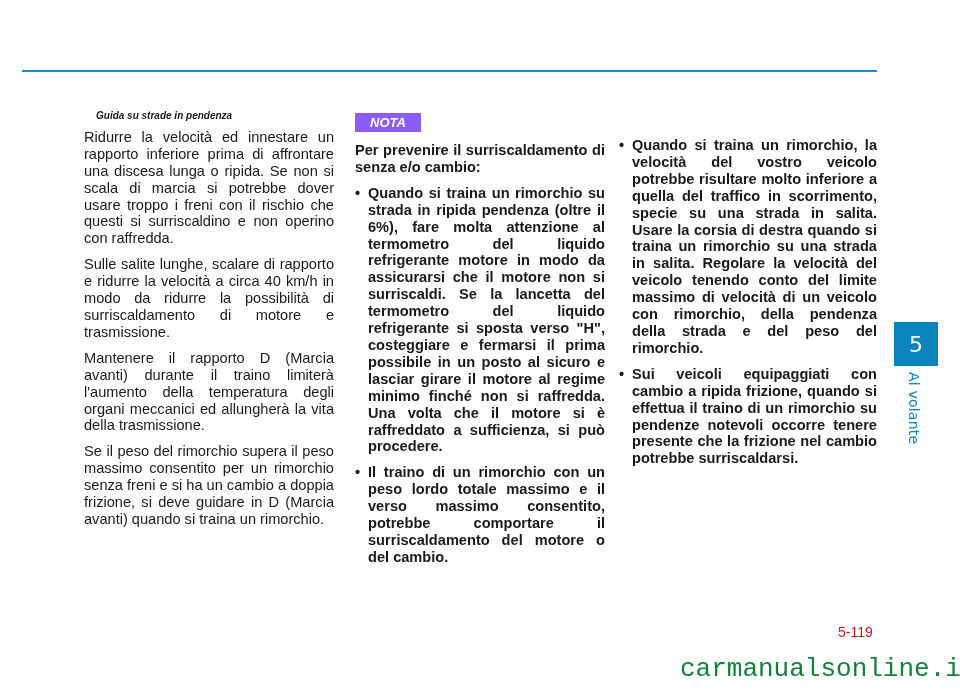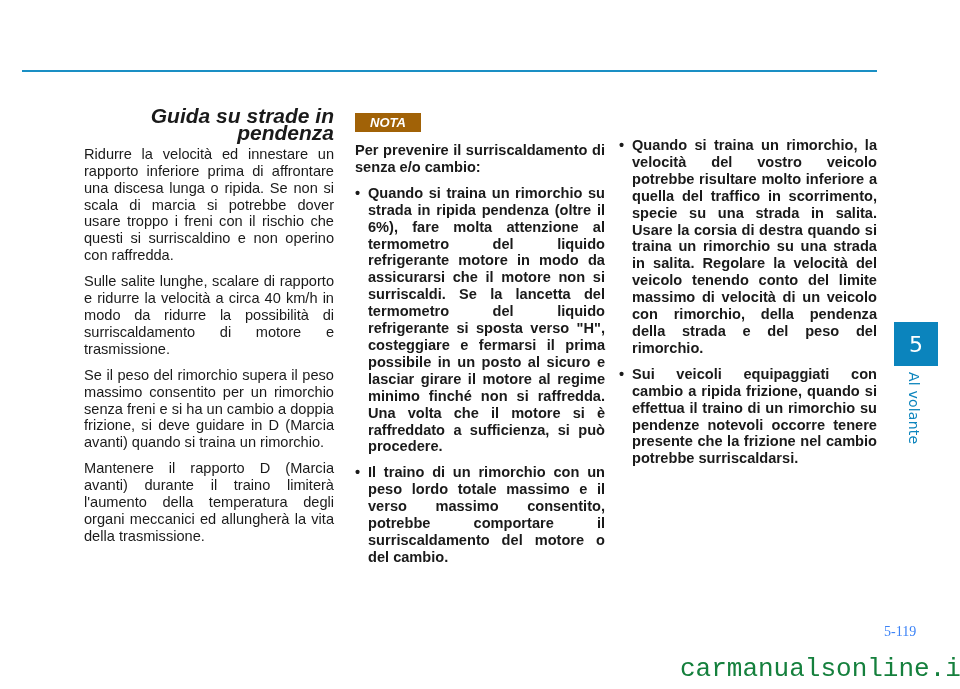--- a/index.html
+++ b/index.html
@@ -9,61 +9,61 @@
     }
     .top-rule {
       position: absolute; left: 22px; top: 70px; width: 855px; height: 2px;
       background: #1a8fc4;
     }
     .col { position: absolute; top: 108px; text-align: justify; }
     .col-left { left: 84px; width: 250px; font-size: 14.6px; line-height: 16.9px; }
     .col-mid { left: 355px; width: 250px; font-size: 14.6px; line-height: 16.9px; font-weight: bold; }
     .col-right { left: 619px; width: 258px; font-size: 14.6px; line-height: 16.9px; font-weight: bold; top: 137px; }
     .section-heading {
-      font-weight: bold; font-style: italic; font-size: 21px; margin: 0 0 4px 12px; text-align: right;
+      font-weight: bold; font-style: italic; font-size: 10px; margin: 0 0 4px 12px; text-align: left;
     }
     .para { margin: 0 0 9px 0; }
     .nota-badge {
-      display: inline-block; background: #a16207; color: #ffffff; font-weight: bold; font-style: italic;
+      display: inline-block; background: #8b5cf6; color: #ffffff; font-weight: bold; font-style: italic;
       font-size: 13px; padding: 2px 14px 2px 14px; margin-top: 5px; margin-bottom: 10px; line-height: 15px;
       width: 38px; text-align: center;
     }
     .bullet-list { list-style: none; margin: 0; padding: 0; }
     .bullet-item { position: relative; padding-left: 13px; margin-bottom: 9px; }
     .bullet-item .dot { position: absolute; left: 0; top: 0; }
     .cont { padding-left: 13px; margin-bottom: 9px; }
     .side-tab {
       position: absolute; left: 894px; top: 322px; width: 44px; height: 44px; background: #0b84bd;
       color: #ffffff; font-size: 22px; display: flex; align-items: center; justify-content: center;
       font-family: "DejaVu Sans", sans-serif;
     }
     .side-label {
       position: absolute; left: 906px; top: 372px; color: #0b84bd; font-size: 14px;
       writing-mode: vertical-rl; font-family: "DejaVu Sans", sans-serif; letter-spacing: 0.2px;
     }
     .page-number {
-      position: absolute; left: 884px; top: 624px; font-size: 14px; color: #3b82f6;
-      font-family: Liberation Serif, serif;
+      position: absolute; left: 838px; top: 624px; font-size: 14px; color: #b91c1c;
+      font-family: Liberation Sans, sans-serif;
     }
     .watermark {
       position: absolute; left: 680px; top: 654px; font-size: 26px; color: #15803d;
       font-family: Liberation Mono, monospace;
     }
   </style>
 </head>
 <body>
 
 <div class="top-rule"></div>
 
 <div class="col col-left">
   <h3 class="section-heading">Guida su strade in pendenza</h3>
   <p class="para">Ridurre la velocità ed innestare un rapporto inferiore prima di affrontare una discesa lunga o ripida. Se non si scala di marcia si potrebbe dover usare troppo i freni con il rischio che questi si surriscaldino e non operino con raffredda.</p>
   <p class="para">Sulle salite lunghe, scalare di rapporto e ridurre la velocità a circa 40 km/h in modo da ridurre la possibilità di surriscaldamento di motore e trasmissione.</p>
+  <p class="para">Mantenere il rapporto D (Marcia avanti) durante il traino limiterà l'aumento della temperatura degli organi meccanici ed allungherà la vita della trasmissione.</p>
   <p class="para">Se il peso del rimorchio supera il peso massimo consentito per un rimorchio senza freni e si ha un cambio a doppia frizione, si deve guidare in D (Marcia avanti) quando si traina un rimorchio.</p>
-  <p class="para">Mantenere il rapporto D (Marcia avanti) durante il traino limiterà l'aumento della temperatura degli organi meccanici ed allungherà la vita della trasmissione.</p>
 </div>
 
 <div class="col col-mid">
   <div class="nota-badge">NOTA</div>
   <p class="para">Per prevenire il surriscaldamento di senza e/o cambio:</p>
   <ul class="bullet-list">
     <li class="bullet-item">
       <span class="dot">•</span>
       <span>Quando si traina un rimorchio su strada in ripida pendenza (oltre il 6%), fare molta attenzione al termometro del liquido refrigerante motore in modo da assicurarsi che il motore non si surriscaldi. Se la lancetta del termometro del liquido refrigerante si sposta verso "H", costeggiare e fermarsi il prima possibile in un posto al sicuro e lasciar girare il motore al regime minimo finché non si raffredda. Una volta che il motore si è raffreddato a sufficienza, si può procedere.</span>
     </li>

